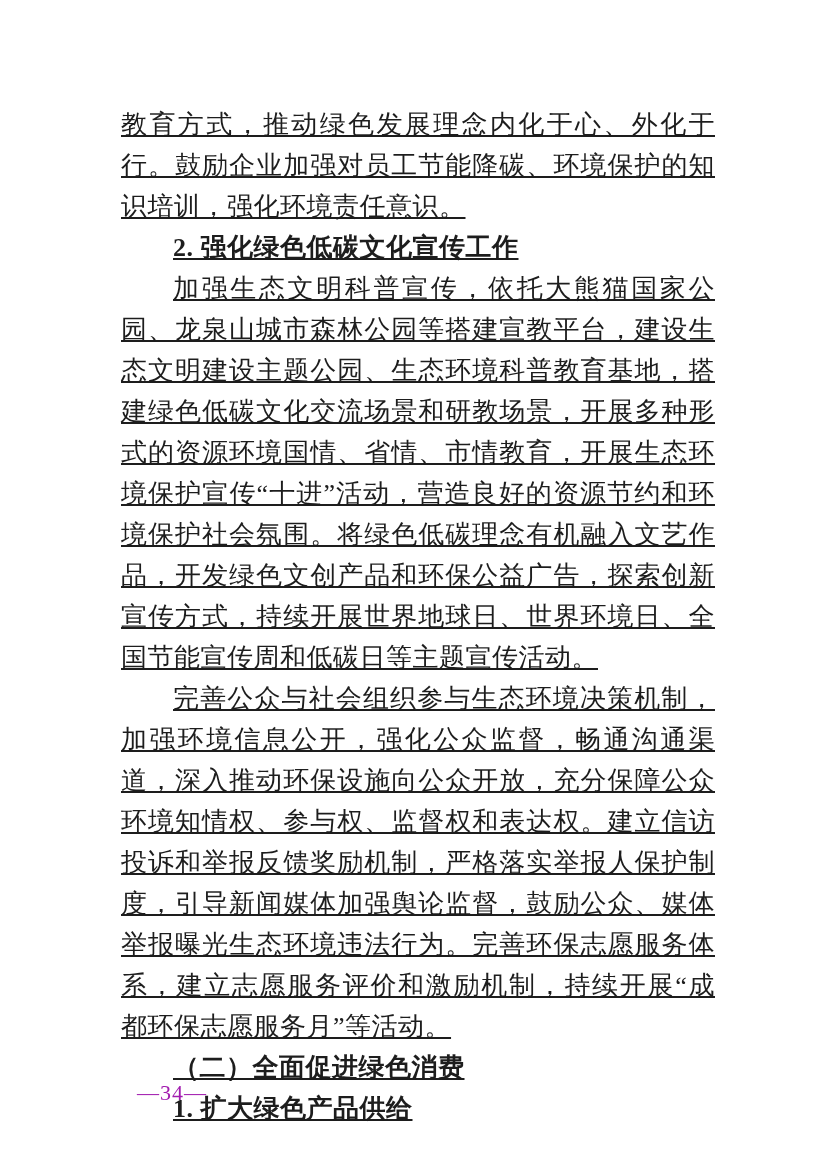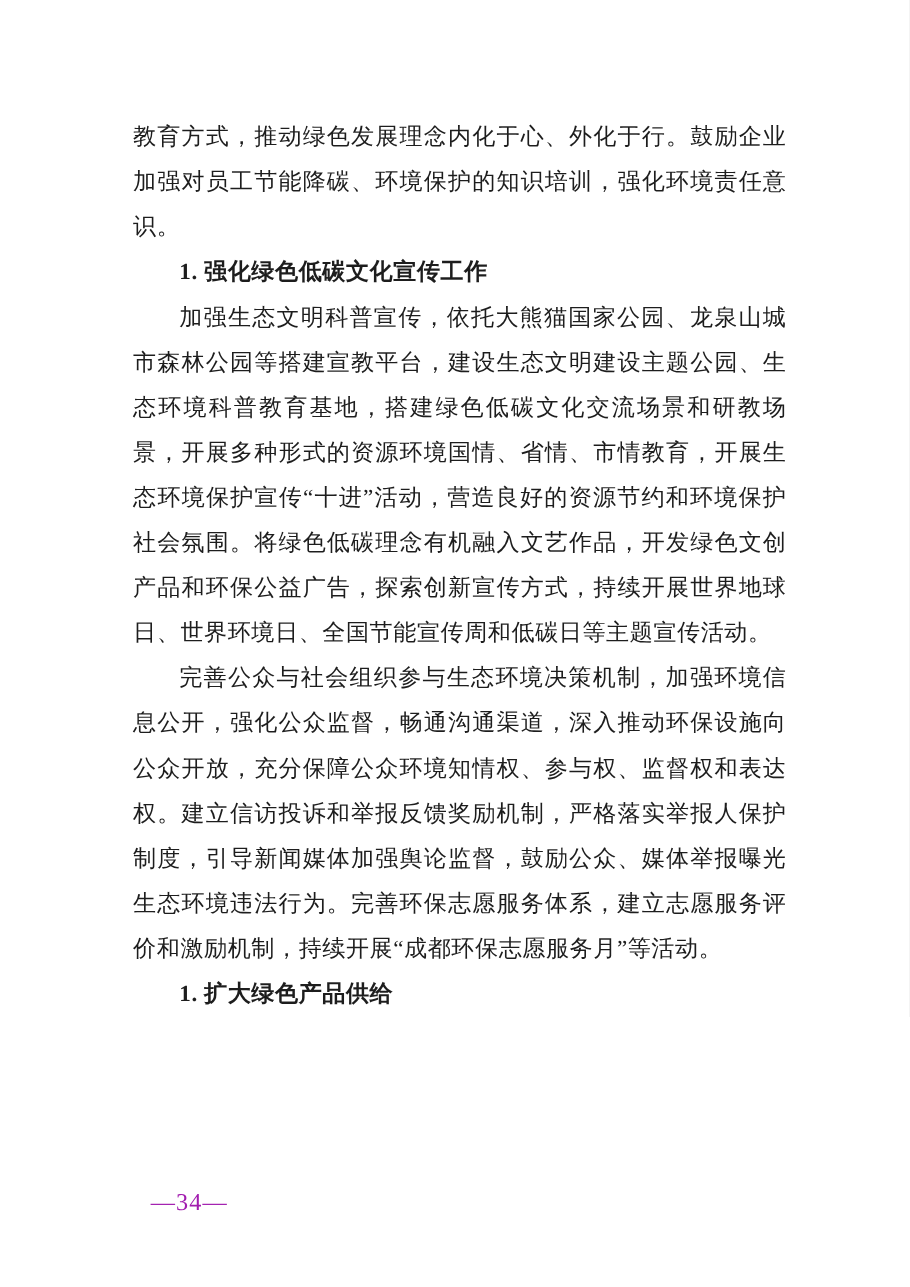--- a/index.html
+++ b/index.html
@@ -15,25 +15,26 @@
     background: #ffffff;
     overflow: hidden;
     font-family: "Liberation Serif", "DejaVu Serif", serif;
     color: #1d1d1d;
   }
   .content {
     position: absolute;
     left: 121px;
     top: 104px;
     width: 594px;
-    font-size: 21px;
+    font-size: 26px;
     line-height: 41px;
     letter-spacing: 0.5px;
     text-align: justify;
     text-justify: inter-character;
+    text-decoration: underline;
   }
   .content p {
     margin: 0;
     padding: 0;
   }
   .para-indent {
     text-indent: 2em;
   }
   .para-flush {
     text-indent: 0;
@@ -51,19 +52,20 @@
     letter-spacing: 1px;
     color: #a21caf;
   }
 </style>
 </head>
 <body>
 
 <div class="page">
   <div class="content">
     <p class="para-flush">教育方式，推动绿色发展理念内化于心、外化于行。鼓励企业加强对员工节能降碳、环境保护的知识培训，强化环境责任意识。</p>
-    <p class="heading">1.  强化绿色低碳文化宣传工作</p>
+    <p class="heading">2.  强化绿色低碳文化宣传工作</p>
     <p class="para-indent">加强生态文明科普宣传，依托大熊猫国家公园、龙泉山城市森林公园等搭建宣教平台，建设生态文明建设主题公园、生态环境科普教育基地，搭建绿色低碳文化交流场景和研教场景，开展多种形式的资源环境国情、省情、市情教育，开展生态环境保护宣传“十进”活动，营造良好的资源节约和环境保护社会氛围。将绿色低碳理念有机融入文艺作品，开发绿色文创产品和环保公益广告，探索创新宣传方式，持续开展世界地球日、世界环境日、全国节能宣传周和低碳日等主题宣传活动。</p>
     <p class="para-indent">完善公众与社会组织参与生态环境决策机制，加强环境信息公开，强化公众监督，畅通沟通渠道，深入推动环保设施向公众开放，充分保障公众环境知情权、参与权、监督权和表达权。建立信访投诉和举报反馈奖励机制，严格落实举报人保护制度，引导新闻媒体加强舆论监督，鼓励公众、媒体举报曝光生态环境违法行为。完善环保志愿服务体系，建立志愿服务评价和激励机制，持续开展“成都环保志愿服务月”等活动。</p>
+    <p class="heading">（二）全面促进绿色消费</p>
     <p class="heading">1.  扩大绿色产品供给</p>
   </div>
   <div class="page-number">—34—</div>
 </div>
 
 </body></html>

